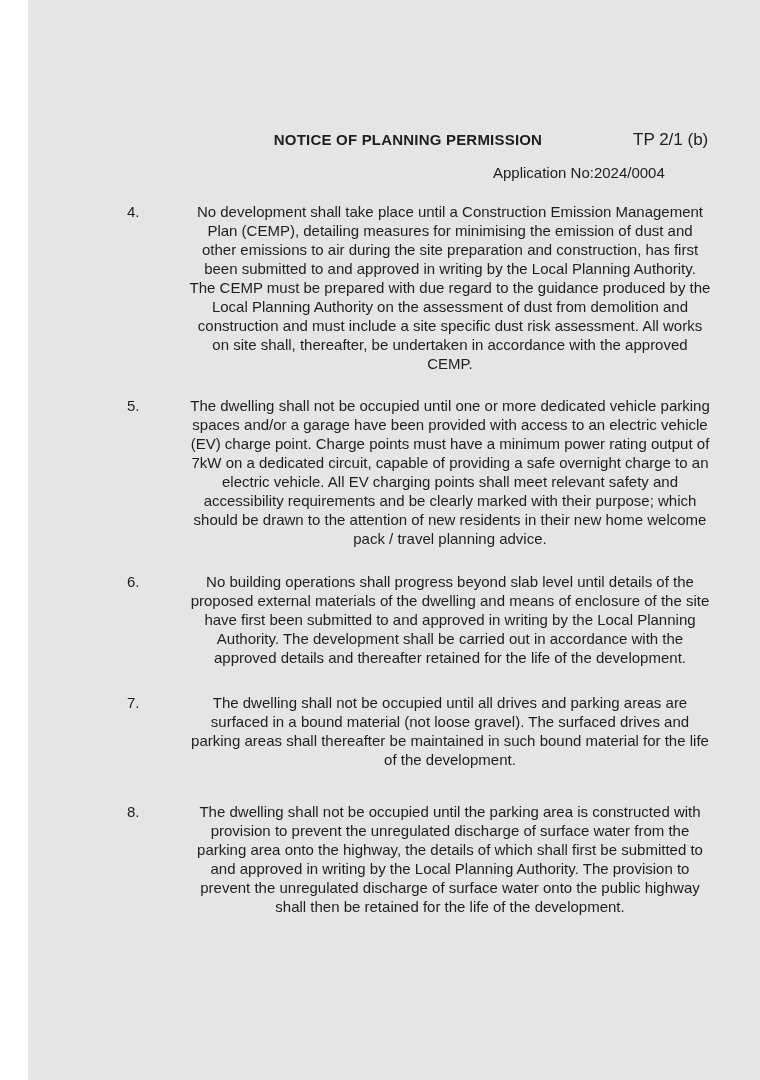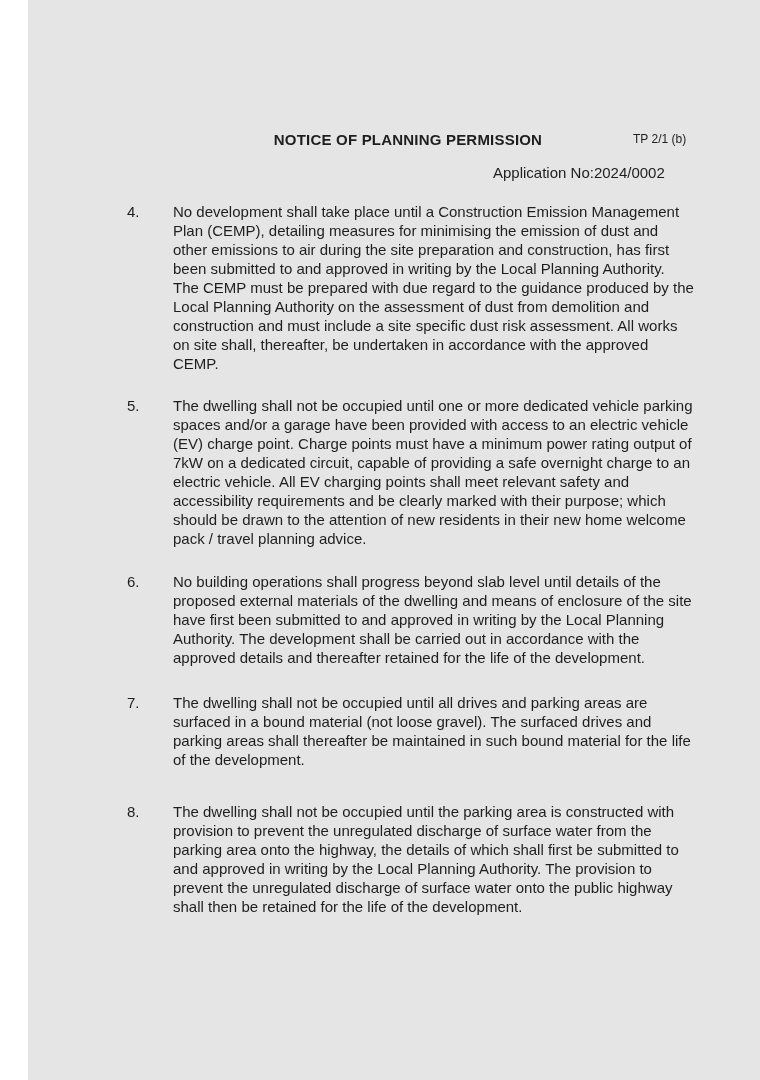--- a/index.html
+++ b/index.html
@@ -25,21 +25,21 @@
     text-align: center;
     font-size: 15px;
     font-weight: bold;
     letter-spacing: 0.2px;
     line-height: 19px;
   }
   .form-ref {
     position: absolute;
     top: 130px;
     left: 605px;
-    font-size: 12px;
+    font-size: 17px;
     line-height: 19px;
   }
   .act-title {
     position: absolute;
     top: 163px;
     left: 99px;
     font-size: 15px;
     letter-spacing: 0.3px;
     line-height: 19px;
   }
@@ -61,38 +61,39 @@
     width: 46px;
     flex: 0 0 46px;
     font-size: 15px;
     line-height: 19px;
   }
   .condition .body {
     flex: 1 1 auto;
     font-size: 15px;
     line-height: 19px;
     white-space: pre;
+    text-align: center;
   }
   .c4 { top: 202px; }
   .c5 { top: 396px; }
   .c6 { top: 572px; }
   .c7 { top: 693px; }
   .c8 { top: 802px; }
 </style>
 </head>
 <body>
 
 <div class="page">
 
   <div class="doc-title">NOTICE OF PLANNING PERMISSION</div>
 
   <div class="form-ref">TP 2/1 (b)</div>
 
 
-  <div class="application-no">Application No:2024/0002</div>
+  <div class="application-no">Application No:2024/0004</div>
 
   <div class="condition c4">
     <div class="num">4.</div>
     <div class="body">No development shall take place until a Construction Emission Management
 Plan (CEMP), detailing measures for minimising the emission of dust and
 other emissions to air during the site preparation and construction, has first
 been submitted to and approved in writing by the Local Planning Authority.
 The CEMP must be prepared with due regard to the guidance produced by the
 Local Planning Authority on the assessment of dust from demolition and
 construction and must include a site specific dust risk assessment. All works

